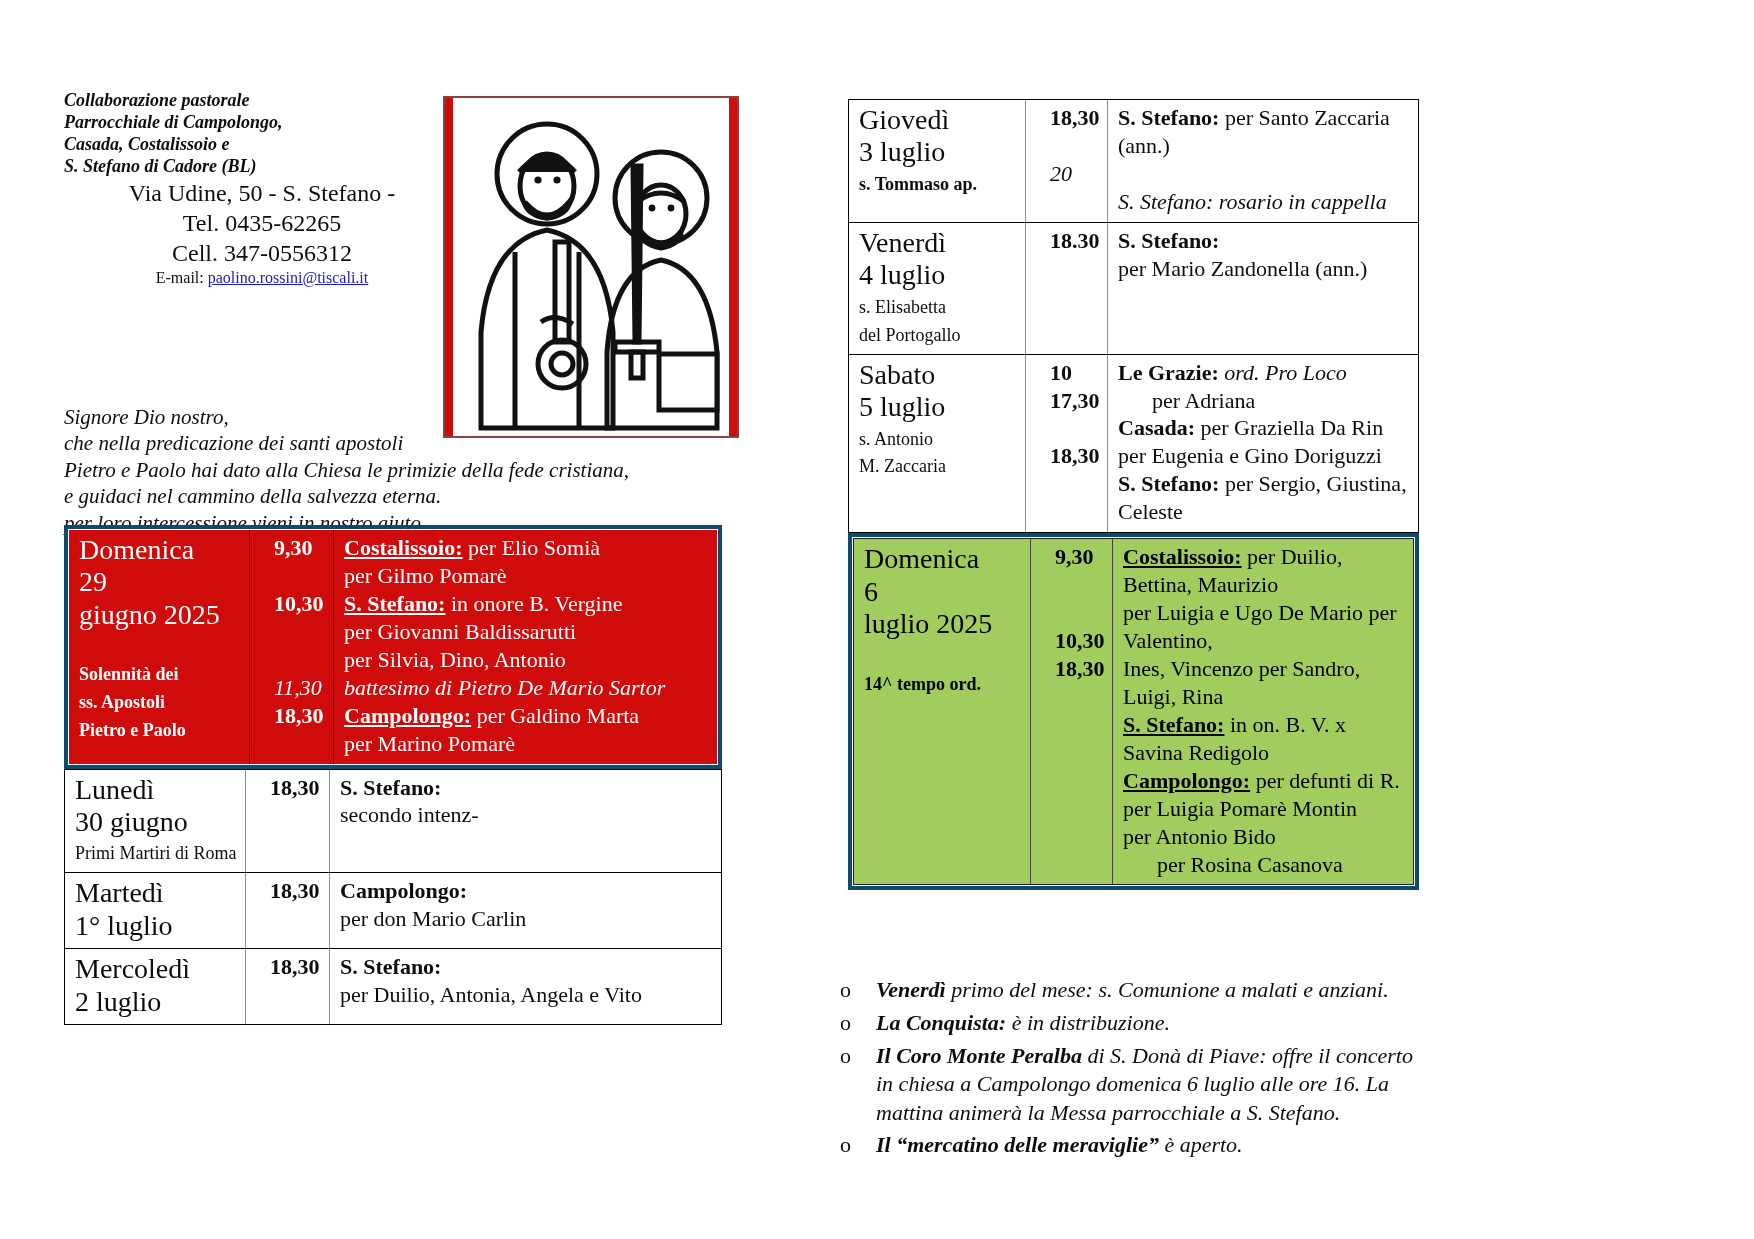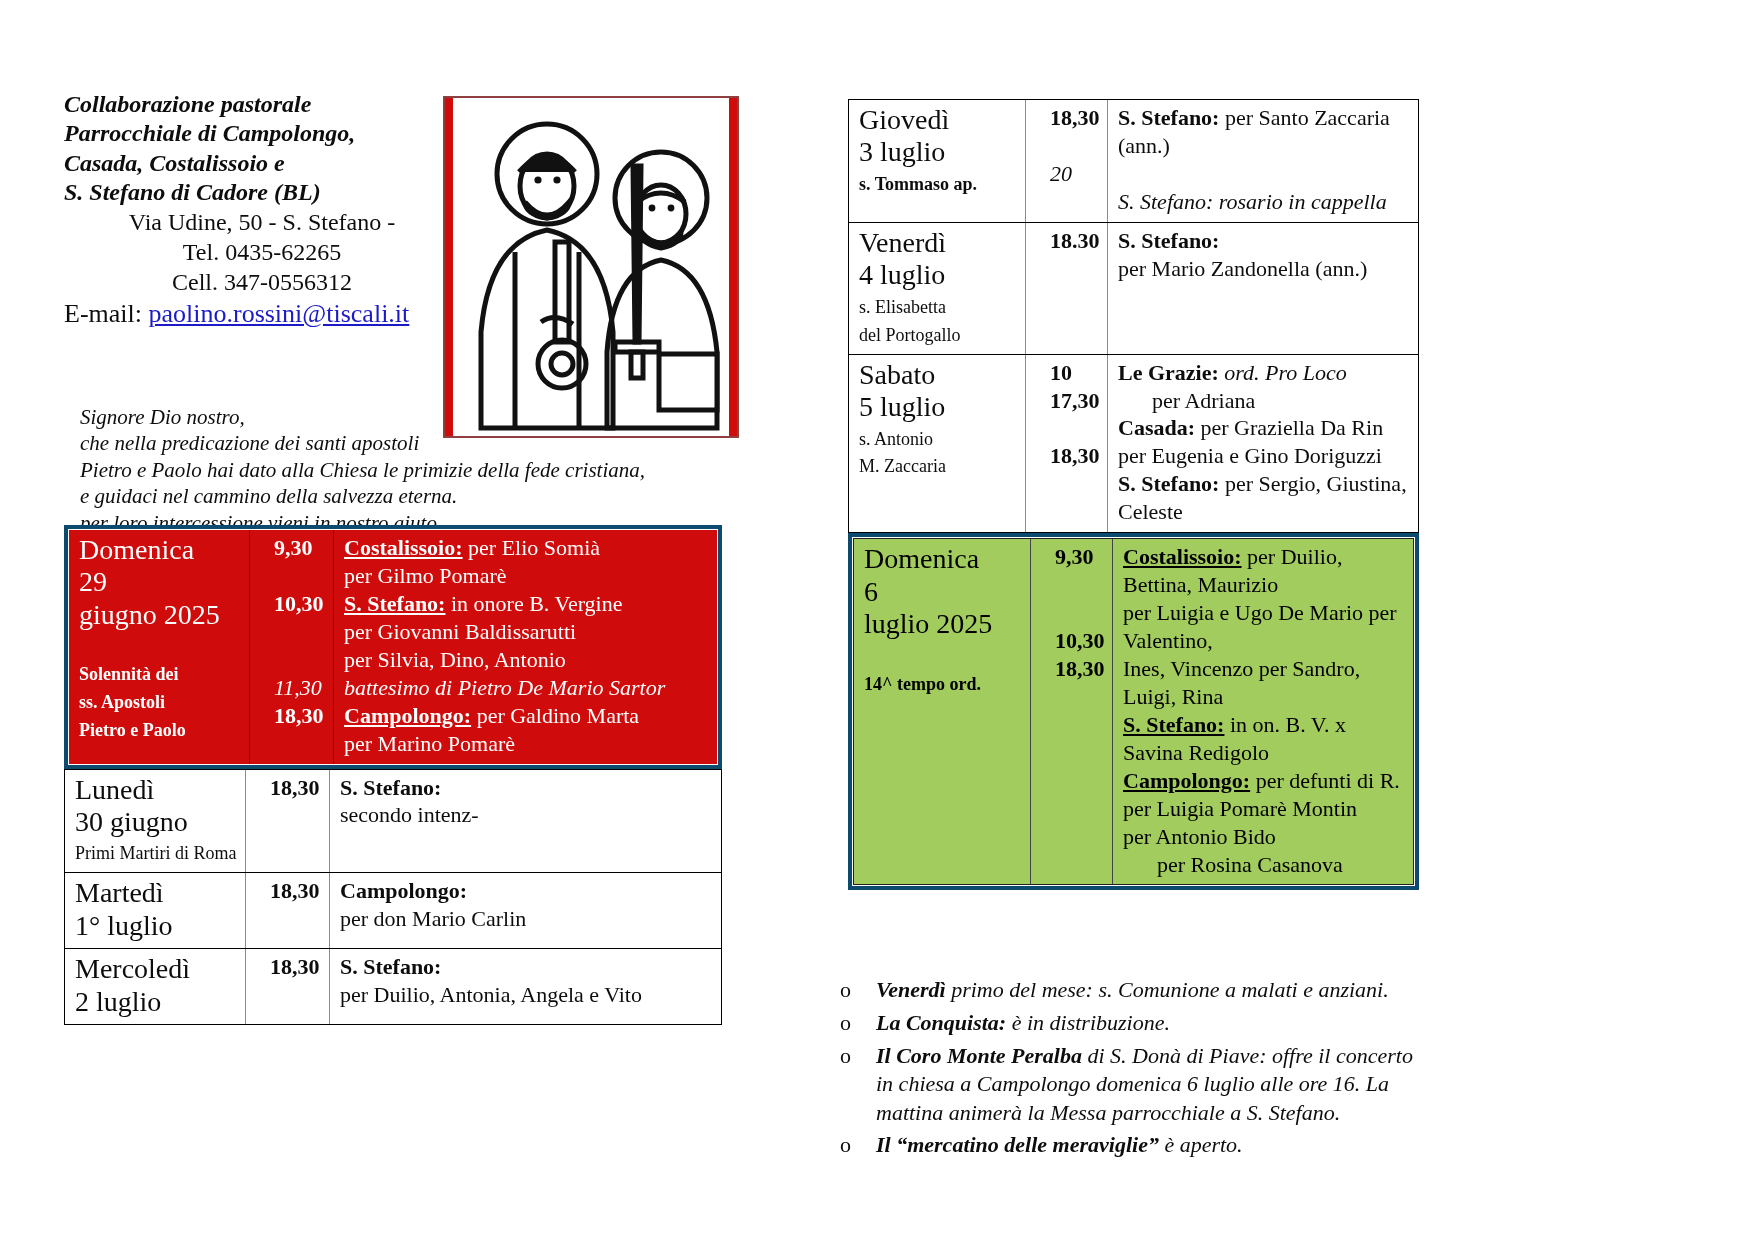--- a/index.html
+++ b/index.html
@@ -11,34 +11,34 @@
   .bu{font-weight:bold;text-decoration:underline;}
   .b{font-weight:bold;}
   .i{font-style:italic;}
   .bi{font-weight:bold;font-style:italic;}
   .lg{font-size:28px;line-height:1.16;}
   .sm{font-size:18px;line-height:1.3;}
   .gap{display:inline-block;margin-left:34px;}
 
   
   .header-block{position:absolute;left:64px;top:90px;width:396px;}
-  .parish-title{font-size:24px;font-weight:bold;font-style:italic;line-height:1.22;}
+  .parish-title{font-size:18px;font-weight:bold;font-style:italic;line-height:1.22;}
   .contact{font-size:24px;text-align:center;line-height:1.25;}
-  .contact-small{font-size:26px;line-height:1.3;}
+  .contact-small{font-size:16px;text-align:center;line-height:1.3;}
   a.doc-link{color:var(--c-link,#1b1ac6);text-decoration:underline;cursor:pointer;}
 
   
   .img-box{position:absolute;left:443px;top:96px;width:296px;height:342px;
            border:2px solid var(--c-imgborder,#8f4040);background:#fff;box-sizing:border-box;}
   .img-bar{position:absolute;top:0;bottom:0;width:8px;background:var(--c-imgbar,#cf0b0b);}
   .img-bar.left{left:0;} .img-bar.right{right:0;}
   .img-box svg{position:absolute;left:10px;top:4px;}
 
   
-  .prayer{position:absolute;left:80px;top:404px;width:640px;
+  .prayer{position:absolute;left:64px;top:404px;width:640px;
           font-style:italic;font-size:21px;line-height:1.26;}
 
   
   .left-tables{position:absolute;left:64px;top:525px;width:658px;}
   .right-col{position:absolute;left:848px;top:99px;width:571px;}
 
   .heavy{border:4px solid #0c4a6e;background:#fff;padding:1px;box-sizing:border-box;}
   .sched{display:grid;font-size:22px;line-height:1.27;}
   .cols-left{grid-template-columns:180px 84px 1fr;}
   .cols-right{grid-template-columns:176px 82px 1fr;}

